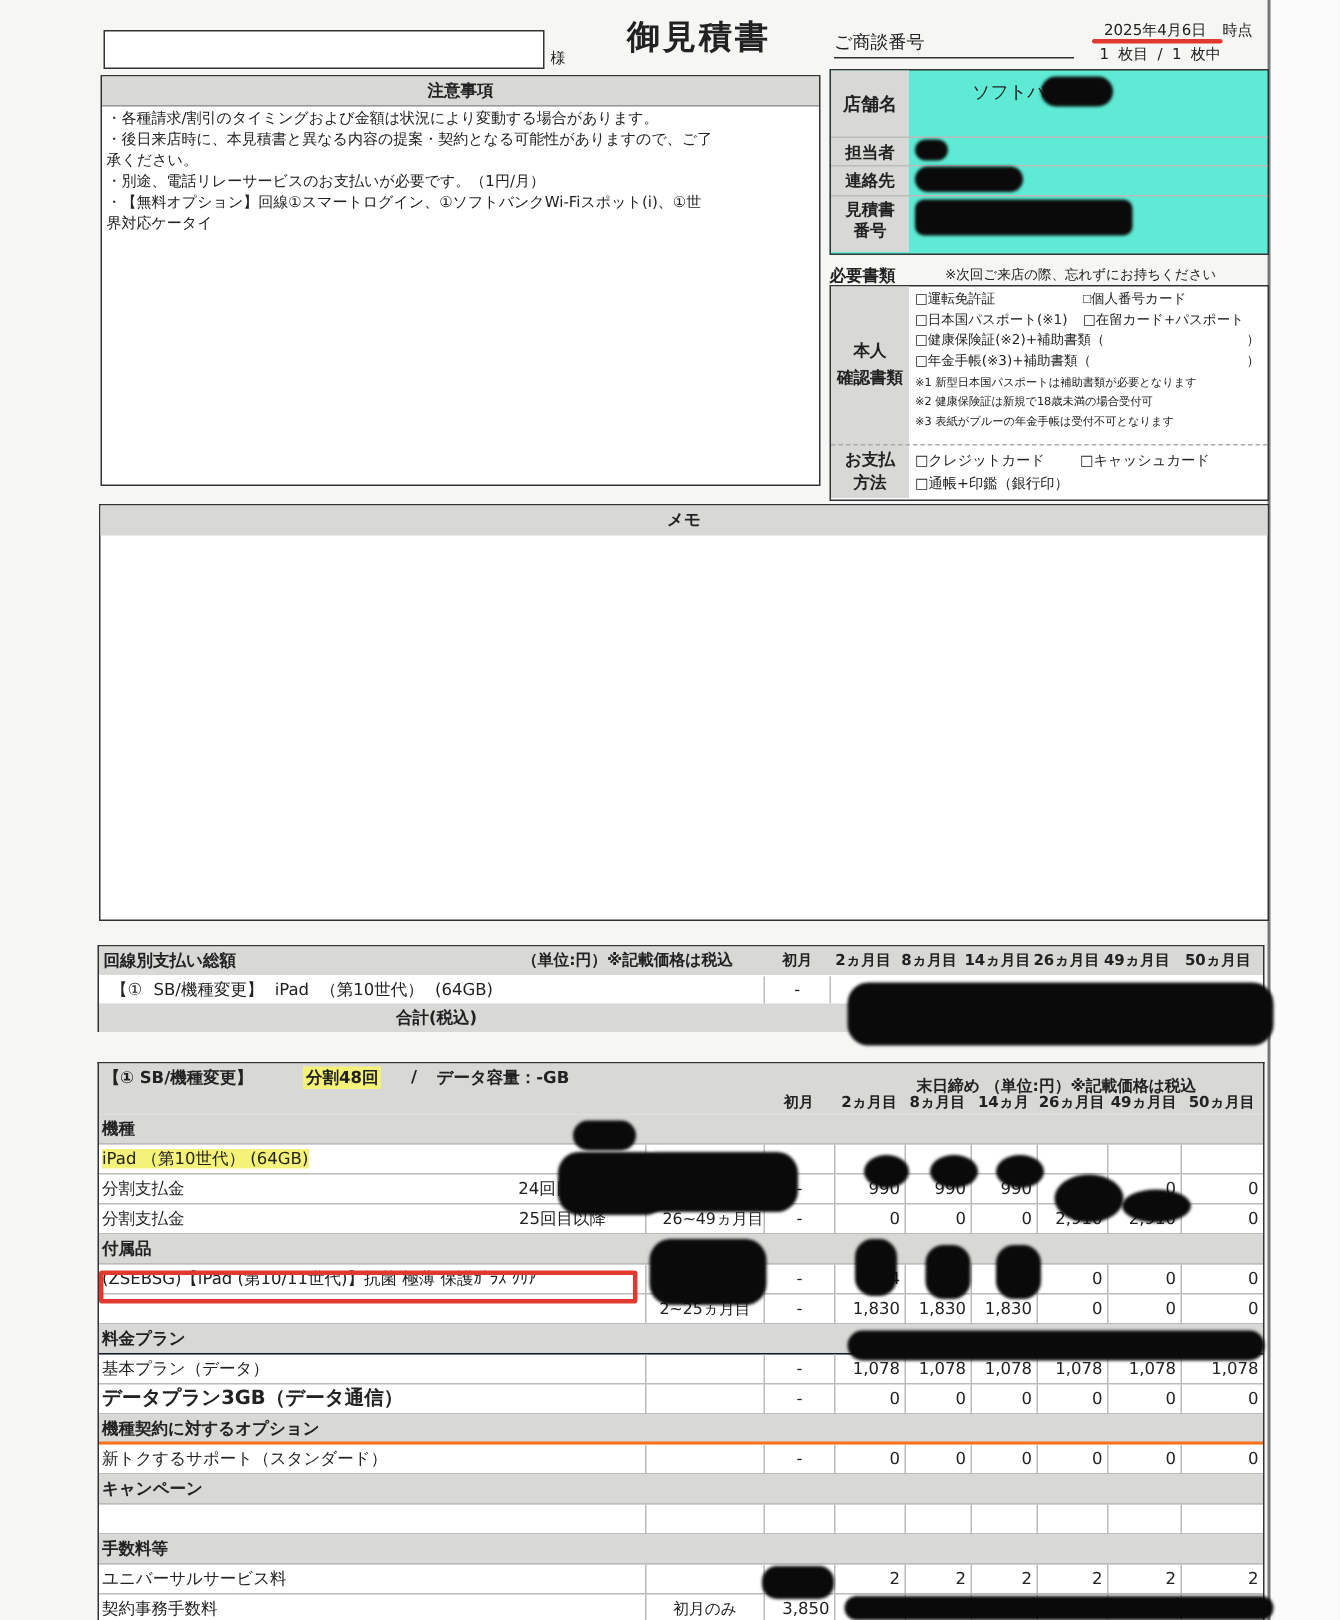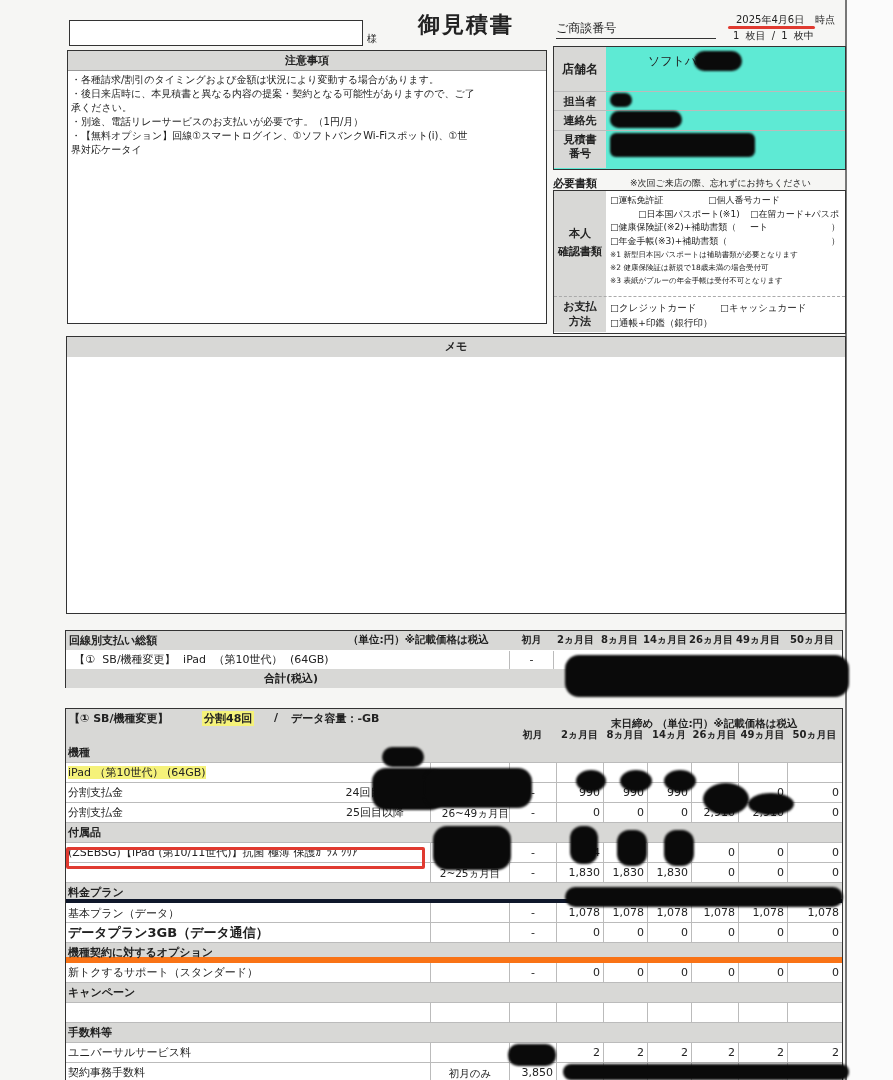--- a/index.html
+++ b/index.html
@@ -71,23 +71,23 @@
 
   <div class="abs" style="left:553px;top:190px;width:293px;height:144px;border:1.5px solid #333;background:#fff;">
     <div class="abs gray" style="left:0;top:0;width:52px;height:141px;"></div>
     <div class="abs bold ctr" style="left:0;top:34px;width:52px;font-size:11px;line-height:18px;">
       <div>本人</div>
       <div>確認書類</div>
     </div>
     <div class="abs" style="left:56px;top:3px;font-size:9px;line-height:13.5px;width:234px;">
       <div style="position:relative;height:13.5px;">
         <span>□運転免許証</span>
-        <span style="position:absolute;left:98px;">□個人番号カード</span>
-      </div>
-      <div style="position:relative;height:13.5px;margin-left:28px;">
+        <span style="position:absolute;left:112px;font-family:Liberation Mono, monospace;">□個人番号カード</span>
+      </div>
+      <div style="position:relative;height:13.5px;">
         <span>□日本国パスポート(※1)</span>
         <span style="position:absolute;left:112px;">□在留カード+パスポート</span>
       </div>
       <div style="position:relative;height:13.5px;">
         <span>□健康保険証(※2)+補助書類（</span>
         <span style="position:absolute;right:4px;">）</span>
       </div>
       <div style="position:relative;height:13.5px;">
         <span>□年金手帳(※3)+補助書類（</span>
         <span style="position:absolute;right:4px;">）</span>
@@ -204,21 +204,21 @@
         <div class="abs" style="left:0;top:154px;width:776px;height:20px;border-bottom:1px solid #bbb;">
           <div class="abs ctr" style="left:364px;top:0;width:79px;height:20px;line-height:20px;font-size:10.5px;border-left:1px solid #bbb;">2~25ヵ月目</div>
           <div class="abs ctr" style="left:443px;top:0;width:47px;height:20px;line-height:20px;font-size:11px;border-left:1px solid #bbb;">-</div>
           <div class="abs num" style="left:490px;top:0;width:47px;height:20px;line-height:20px;font-size:11px;border-left:1px solid #bbb;">1,830</div>
           <div class="abs num" style="left:537px;top:0;width:44px;height:20px;line-height:20px;font-size:11px;border-left:1px solid #bbb;">1,830</div>
           <div class="abs num" style="left:581px;top:0;width:44px;height:20px;line-height:20px;font-size:11px;border-left:1px solid #bbb;">1,830</div>
           <div class="abs num" style="left:625px;top:0;width:47px;height:20px;line-height:20px;font-size:11px;border-left:1px solid #bbb;">0</div>
           <div class="abs num" style="left:672px;top:0;width:49px;height:20px;line-height:20px;font-size:11px;border-left:1px solid #bbb;">0</div>
           <div class="abs num" style="left:721px;top:0;width:55px;height:20px;line-height:20px;font-size:11px;border-left:1px solid #bbb;">0</div>
         </div>
-        <div class="abs gray bold" style="left:0;top:174px;width:776px;height:20px;line-height:20px;font-size:11px;padding-left:2px;border-bottom:4px solid #0f172a;">料金プラン</div>
+        <div class="abs gray bold" style="left:0;top:174px;width:776px;height:20px;line-height:20px;font-size:11px;padding-left:2px;border-bottom:1px solid #0f172a;">料金プラン</div>
         <div class="abs" style="left:0;top:194px;width:776px;height:20px;border-bottom:1px solid #bbb;">
           <div class="abs" style="left:2px;top:0;width:360px;line-height:20px;font-size:11px;white-space:nowrap;overflow:hidden;font-family:Liberation Serif, serif;">基本プラン（データ）</div>
           <div class="abs ctr" style="left:364px;top:0;width:79px;height:20px;line-height:20px;font-size:10.5px;border-left:1px solid #bbb;"></div>
           <div class="abs ctr" style="left:443px;top:0;width:47px;height:20px;line-height:20px;font-size:11px;border-left:1px solid #bbb;">-</div>
           <div class="abs num" style="left:490px;top:0;width:47px;height:20px;line-height:20px;font-size:11px;border-left:1px solid #bbb;">1,078</div>
           <div class="abs num" style="left:537px;top:0;width:44px;height:20px;line-height:20px;font-size:11px;border-left:1px solid #bbb;">1,078</div>
           <div class="abs num" style="left:581px;top:0;width:44px;height:20px;line-height:20px;font-size:11px;border-left:1px solid #bbb;">1,078</div>
           <div class="abs num" style="left:625px;top:0;width:47px;height:20px;line-height:20px;font-size:11px;border-left:1px solid #bbb;">1,078</div>
           <div class="abs num" style="left:672px;top:0;width:49px;height:20px;line-height:20px;font-size:11px;border-left:1px solid #bbb;">1,078</div>
           <div class="abs num" style="left:721px;top:0;width:55px;height:20px;line-height:20px;font-size:11px;border-left:1px solid #bbb;">1,078</div>
@@ -227,21 +227,21 @@
           <div class="abs" style="left:2px;top:0;width:360px;line-height:20px;font-size:13px;white-space:nowrap;overflow:hidden;font-weight:bold;">データプラン3GB（データ通信）</div>
           <div class="abs ctr" style="left:364px;top:0;width:79px;height:20px;line-height:20px;font-size:10.5px;border-left:1px solid #bbb;"></div>
           <div class="abs ctr" style="left:443px;top:0;width:47px;height:20px;line-height:20px;font-size:11px;border-left:1px solid #bbb;">-</div>
           <div class="abs num" style="left:490px;top:0;width:47px;height:20px;line-height:20px;font-size:11px;border-left:1px solid #bbb;">0</div>
           <div class="abs num" style="left:537px;top:0;width:44px;height:20px;line-height:20px;font-size:11px;border-left:1px solid #bbb;">0</div>
           <div class="abs num" style="left:581px;top:0;width:44px;height:20px;line-height:20px;font-size:11px;border-left:1px solid #bbb;">0</div>
           <div class="abs num" style="left:625px;top:0;width:47px;height:20px;line-height:20px;font-size:11px;border-left:1px solid #bbb;">0</div>
           <div class="abs num" style="left:672px;top:0;width:49px;height:20px;line-height:20px;font-size:11px;border-left:1px solid #bbb;">0</div>
           <div class="abs num" style="left:721px;top:0;width:55px;height:20px;line-height:20px;font-size:11px;border-left:1px solid #bbb;">0</div>
         </div>
-        <div class="abs gray bold" style="left:0;top:234px;width:776px;height:20px;line-height:20px;font-size:11px;padding-left:2px;border-bottom:6px solid #f97316;">機種契約に対するオプション</div>
+        <div class="abs gray bold" style="left:0;top:234px;width:776px;height:20px;line-height:20px;font-size:11px;padding-left:2px;border-bottom:2px solid #f97316;">機種契約に対するオプション</div>
         <div class="abs" style="left:0;top:254px;width:776px;height:20px;border-bottom:1px solid #bbb;">
           <div class="abs" style="left:2px;top:0;width:360px;line-height:20px;font-size:11px;white-space:nowrap;overflow:hidden;">新トクするサポート（スタンダード）</div>
           <div class="abs ctr" style="left:364px;top:0;width:79px;height:20px;line-height:20px;font-size:10.5px;border-left:1px solid #bbb;"></div>
           <div class="abs ctr" style="left:443px;top:0;width:47px;height:20px;line-height:20px;font-size:11px;border-left:1px solid #bbb;">-</div>
           <div class="abs num" style="left:490px;top:0;width:47px;height:20px;line-height:20px;font-size:11px;border-left:1px solid #bbb;">0</div>
           <div class="abs num" style="left:537px;top:0;width:44px;height:20px;line-height:20px;font-size:11px;border-left:1px solid #bbb;">0</div>
           <div class="abs num" style="left:581px;top:0;width:44px;height:20px;line-height:20px;font-size:11px;border-left:1px solid #bbb;">0</div>
           <div class="abs num" style="left:625px;top:0;width:47px;height:20px;line-height:20px;font-size:11px;border-left:1px solid #bbb;">0</div>
           <div class="abs num" style="left:672px;top:0;width:49px;height:20px;line-height:20px;font-size:11px;border-left:1px solid #bbb;">0</div>
           <div class="abs num" style="left:721px;top:0;width:55px;height:20px;line-height:20px;font-size:11px;border-left:1px solid #bbb;">0</div>

